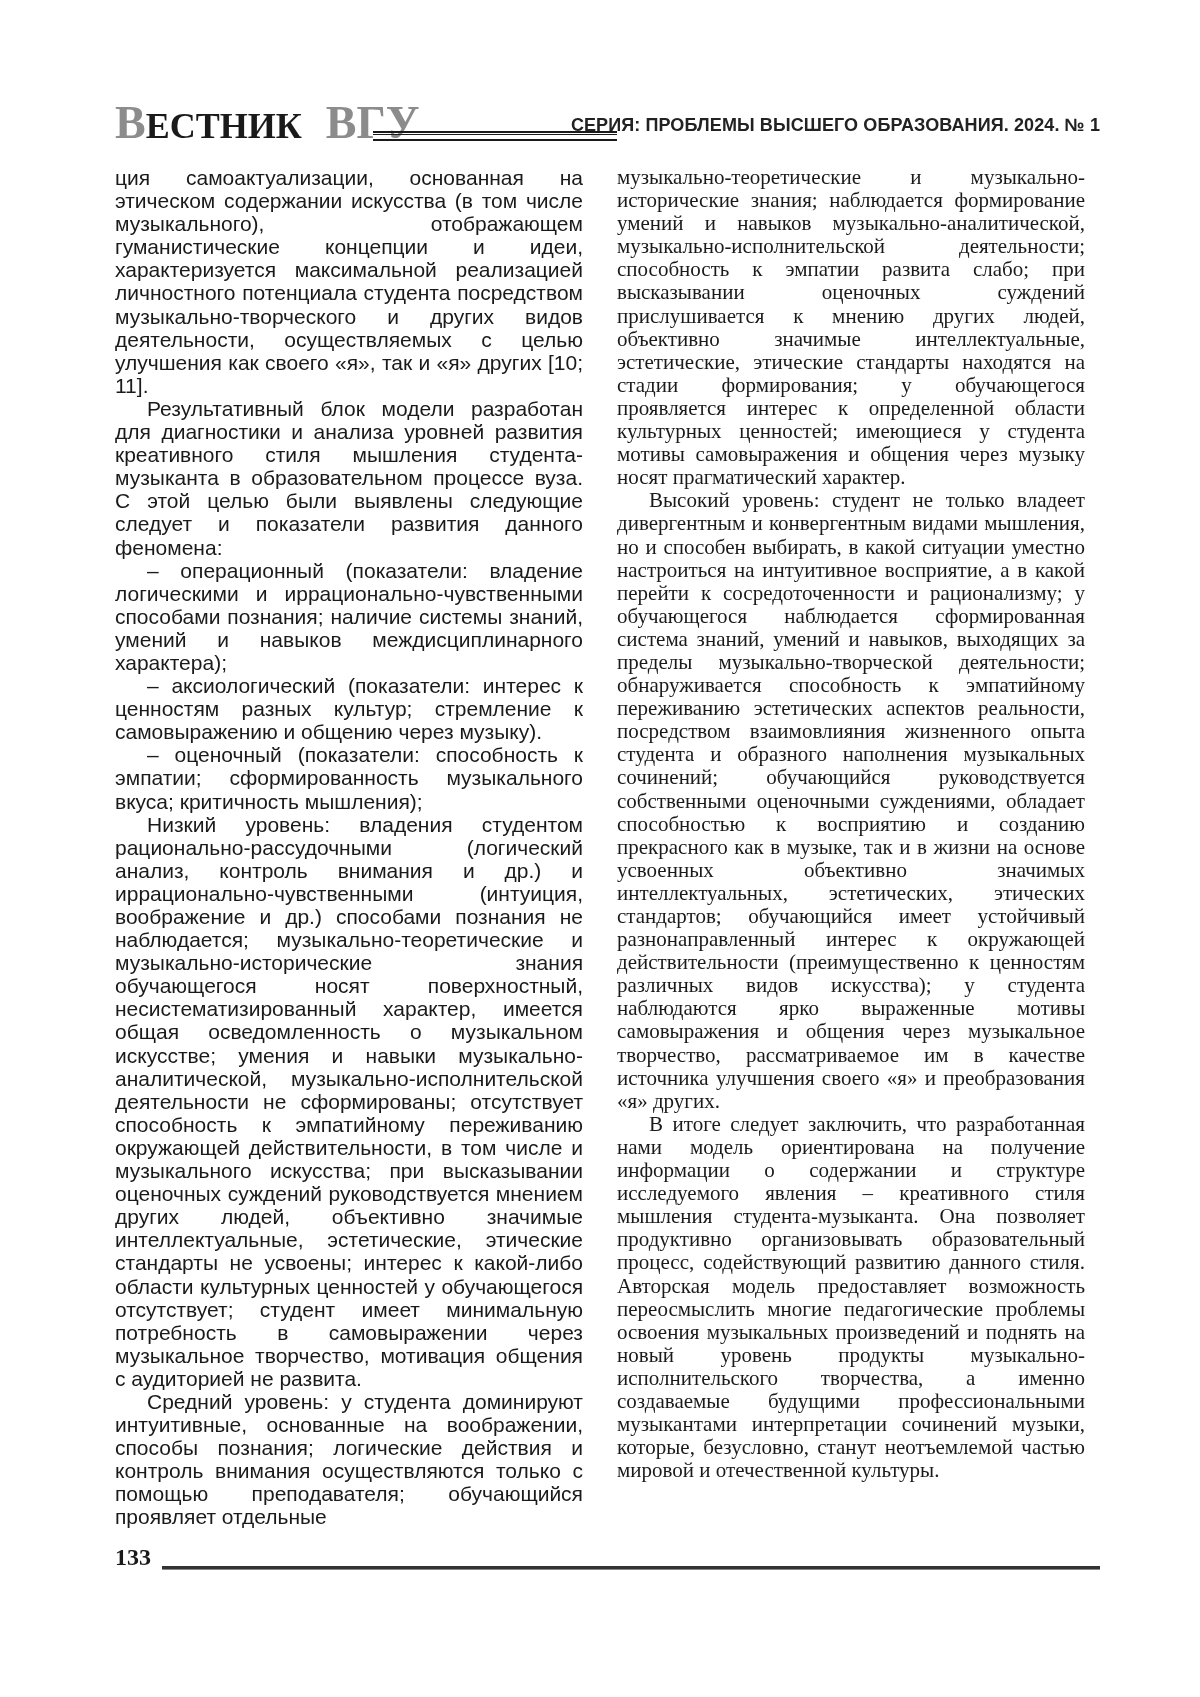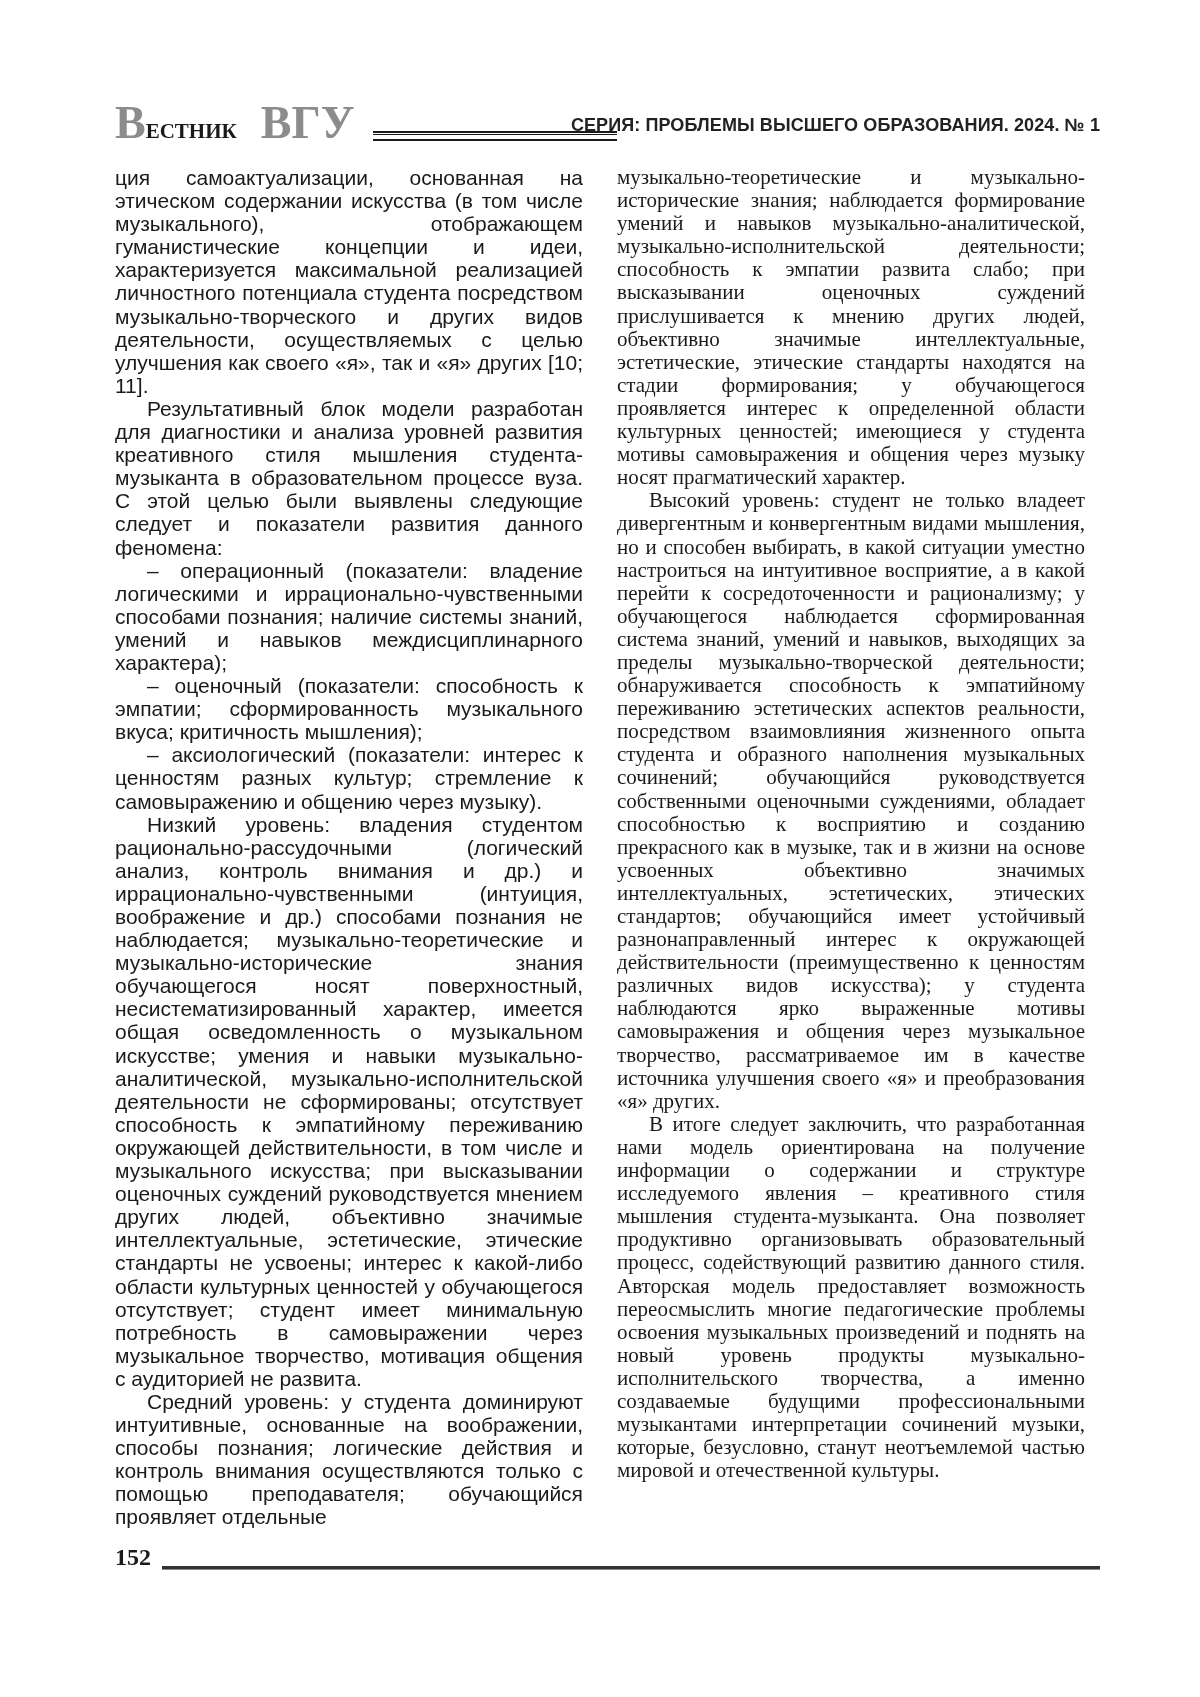--- a/index.html
+++ b/index.html
@@ -1,20 +1,20 @@
 <!DOCTYPE html>
 <html><head>
 <meta charset="utf-8">
 <style>
   html, body { margin: 0; padding: 0; background: #ffffff; }
   body { width: 1200px; height: 1697px; position: relative; overflow: hidden; font-family: "Liberation Sans", sans-serif; color: #1a1a1a; }
   .header { position: absolute; left: 115px; top: 100px; width: 985px; height: 46px; }
   .logo { position: absolute; left: 0; top: 0; font-family: "Liberation Serif", serif; font-weight: bold; line-height: 46px; white-space: nowrap; }
   .logo .big { font-size: 46px; color: #8c8c8c; }
-  .logo .small { font-size: 21px; color: #1a1a1a; letter-spacing: 0px; }
+  .logo .small { font-size: 36px; color: #1a1a1a; letter-spacing: 0px; }
   .logo .vgu { font-size: 46px; color: #8c8c8c; margin-left: 24px; }
   .hrule { position: absolute; left: 258px; top: 31px; width: 244px; height: 6px; border-top: 2px solid #1a1a1a; border-bottom: 2px solid #1a1a1a; }
   .hrule::after { content: ""; position: absolute; left: 0; right: 0; top: 1px; height: 1px; background: #1a1a1a; }
   .series { position: absolute; right: 0; top: 15px; font-size: 18px; font-weight: bold; color: #222; letter-spacing: 0.1px; white-space: nowrap; }
   .col { position: absolute; top: 166px; width: 468px; font-size: 21px; line-height: 23.1px; text-align: justify; }
   .col.left { left: 115px; }
   .col.right { left: 617px; font-family: Liberation Serif, serif; }
   .col p { margin: 0; }
   .col p.ind { text-indent: 32px; }
   .footer-num { position: absolute; left: 115px; top: 1544px; font-family: "Liberation Serif", serif; font-weight: bold; font-size: 24px; color: #1a1a1a; }
@@ -28,26 +28,26 @@
     <span class="big">В</span><span class="small">ЕСТНИК</span><span class="vgu">ВГУ</span>
   </div>
   <div class="hrule"></div>
   <div class="series">СЕРИЯ: ПРОБЛЕМЫ ВЫСШЕГО ОБРАЗОВАНИЯ. 2024. № 1</div>
 </div>
 
 <div class="col left">
   <p>ция самоактуализации, основанная на этическом содержании искусства (в том числе музыкального), отображающем гуманистические концепции и идеи, характеризуется максимальной реализацией личностного потенциала студента посредством музыкально-творческого и других видов деятельности, осуществляемых с целью улучшения как своего «я», так и «я» других [10; 11].</p>
   <p class="ind">Результативный блок модели разработан для диагностики и анализа уровней развития креативного стиля мышления студента-музыканта в образовательном процессе вуза. С этой целью были выявлены следующие следует и показатели развития данного феномена:</p>
   <p class="ind">– операционный (показатели: владение логическими и иррационально-чувственными способами познания; наличие системы знаний, умений и навыков междисциплинарного характера);</p>
+  <p class="ind">– аксиологический (показатели: интерес к ценностям разных культур; стремление к самовыражению и общению через музыку).</p>
   <p class="ind">– оценочный (показатели: способность к эмпатии; сформированность музыкального вкуса; критичность мышления);</p>
-  <p class="ind">– аксиологический (показатели: интерес к ценностям разных культур; стремление к самовыражению и общению через музыку).</p>
   <p class="ind">Низкий уровень: владения студентом рационально-рассудочными (логический анализ, контроль внимания и др.) и иррационально-чувственными (интуиция, воображение и др.) способами познания не наблюдается; музыкально-теоретические и музыкально-исторические знания обучающегося носят поверхностный, несистематизированный характер, имеется общая осведомленность о музыкальном искусстве; умения и навыки музыкально-аналитической, музыкально-исполнительской деятельности не сформированы; отсутствует способность к эмпатийному переживанию окружающей действительности, в том числе и музыкального искусства; при высказывании оценочных суждений руководствуется мнением других людей, объективно значимые интеллектуальные, эстетические, этические стандарты не усвоены; интерес к какой-либо области культурных ценностей у обучающегося отсутствует; студент имеет минимальную потребность в самовыражении через музыкальное творчество, мотивация общения с аудиторией не развита.</p>
   <p class="ind">Средний уровень: у студента доминируют интуитивные, основанные на воображении, способы познания; логические действия и контроль внимания осуществляются только с помощью преподавателя; обучающийся проявляет отдельные</p>
 </div>
 
 <div class="col right">
   <p>музыкально-теоретические и музыкально-исторические знания; наблюдается формирование умений и навыков музыкально-аналитической, музыкально-исполнительской деятельности; способность к эмпатии развита слабо; при высказывании оценочных суждений прислушивается к мнению других людей, объективно значимые интеллектуальные, эстетические, этические стандарты находятся на стадии формирования; у обучающегося проявляется интерес к определенной области культурных ценностей; имеющиеся у студента мотивы самовыражения и общения через музыку носят прагматический характер.</p>
   <p class="ind">Высокий уровень: студент не только владеет дивергентным и конвергентным видами мышления, но и способен выбирать, в какой ситуации уместно настроиться на интуитивное восприятие, а в какой перейти к сосредоточенности и рационализму; у обучающегося наблюдается сформированная система знаний, умений и навыков, выходящих за пределы музыкально-творческой деятельности; обнаруживается способность к эмпатийному переживанию эстетических аспектов реальности, посредством взаимовлияния жизненного опыта студента и образного наполнения музыкальных сочинений; обучающийся руководствуется собственными оценочными суждениями, обладает способностью к восприятию и созданию прекрасного как в музыке, так и в жизни на основе усвоенных объективно значимых интеллектуальных, эстетических, этических стандартов; обучающийся имеет устойчивый разнонаправленный интерес к окружающей действительности (преимущественно к ценностям различных видов искусства); у студента наблюдаются ярко выраженные мотивы самовыражения и общения через музыкальное творчество, рассматриваемое им в качестве источника улучшения своего «я» и преобразования «я» других.</p>
   <p class="ind">В итоге следует заключить, что разработанная нами модель ориентирована на получение информации о содержании и структуре исследуемого явления – креативного стиля мышления студента-музыканта. Она позволяет продуктивно организовывать образовательный процесс, содействующий развитию данного стиля. Авторская модель предоставляет возможность переосмыслить многие педагогические проблемы освоения музыкальных произведений и поднять на новый уровень продукты музыкально-исполнительского творчества, а именно создаваемые будущими профессиональными музыкантами интерпретации сочинений музыки, которые, безусловно, станут неотъемлемой частью мировой и отечественной культуры.</p>
 </div>
 
-<div class="footer-num">152</div>
+<div class="footer-num">133</div>
 <div class="footer-rule"></div>
 
 </body></html>

